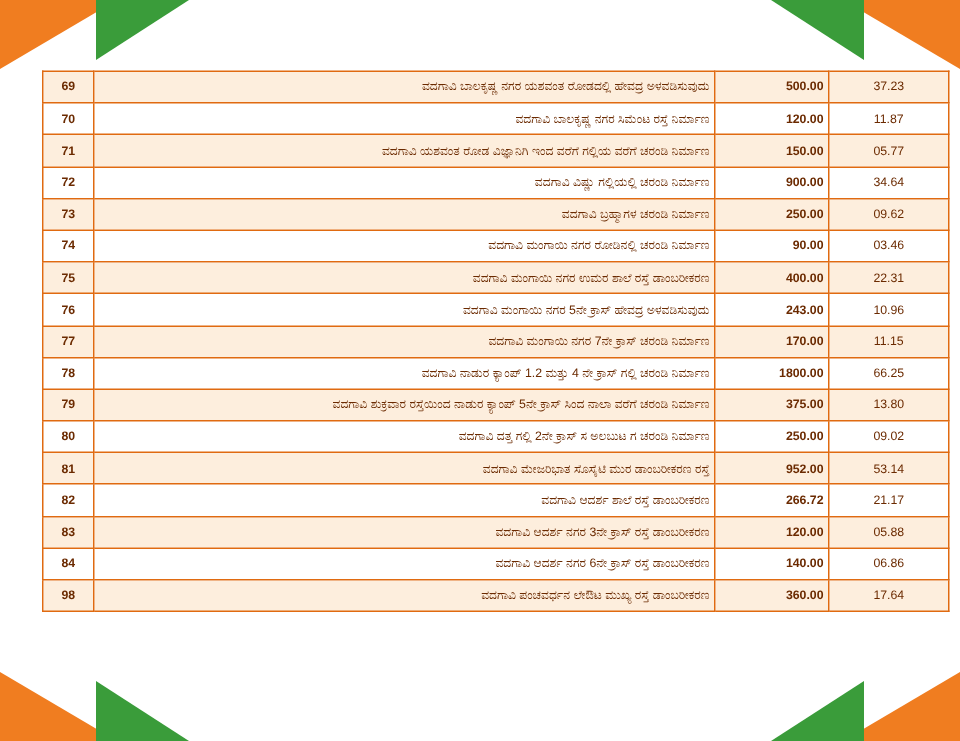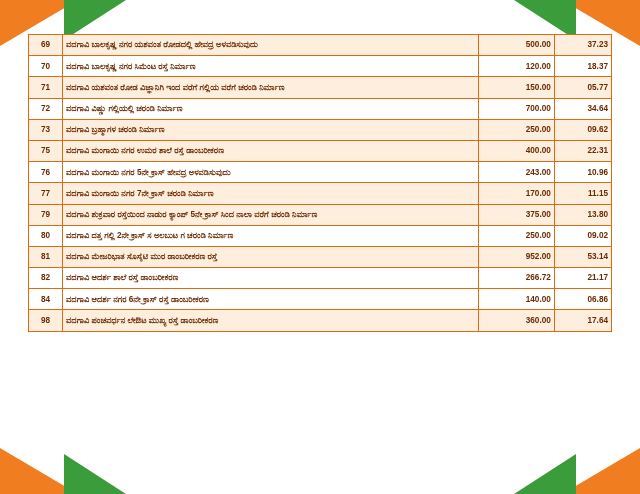--- a/index.html
+++ b/index.html
@@ -64,21 +64,21 @@
   }
   .ribbon-br-green {
     bottom: 0; right: 64px;
     border-bottom: 40px solid #3a9c3a;
     border-left: 62px solid transparent;
   }
 
   .table-wrap {
     position: absolute;
     left: 28px;
-    top: 34px;
+    top: 47px;
     width: 584px;
   }
   table.data-table {
     border-collapse: collapse;
     width: 584px;
     table-layout: fixed;
   }
   table.data-table td {
     border: 1px solid #e06a10;
     color: #6b2a00;
@@ -92,33 +92,33 @@
   }
   td.c-sl {
     width: 34px;
     text-align: center;
     font-size: 10px;
     font-weight: bold;
     color: #5c2400;
   }
   td.c-desc {
     width: 414px;
-    text-align: left;
-    font-weight: bold;
+    text-align: right;
+    font-weight: normal;
   }
   td.c-amt {
     width: 76px;
     text-align: right;
     font-weight: bold;
     font-size: 9px;
   }
   td.c-len {
-    width: 57px;
-    text-align: right;
-    font-weight: bold;
+    width: 80px;
+    text-align: center;
+    font-weight: normal;
     font-size: 9px;
   }
   tr.row-odd td { background: #fdeedd; }
   tr.row-even td { background: #ffffff; }
 </style>
 </head>
 <body>
 
 <div class="slide">
 
@@ -137,58 +137,70 @@
           <tr class="row-odd">
             <td class="c-sl">69</td>
             <td class="c-desc">ವದಗಾವಿ ಬಾಲಕೃಷ್ಣ ನಗರ ಯಶವಂತ ರೋಡದಲ್ಲಿ ಹೇವದ್ರ ಅಳವಡಿಸುವುದು</td>
             <td class="c-amt">500.00</td>
             <td class="c-len">37.23</td>
           </tr>
           <tr class="row-even">
             <td class="c-sl">70</td>
             <td class="c-desc">ವದಗಾವಿ ಬಾಲಕೃಷ್ಣ ನಗರ ಸಿಮೆಂಟ ರಸ್ತೆ ನಿರ್ಮಾಣ</td>
             <td class="c-amt">120.00</td>
-            <td class="c-len">18.37</td>
+            <td class="c-len">11.87</td>
           </tr>
           <tr class="row-odd">
             <td class="c-sl">71</td>
             <td class="c-desc">ವದಗಾವಿ ಯಶವಂತ ರೋಡ ವಿಜ್ಞಾನಿಗಿ ಇಂದ ವರೆಗೆ ಗಲ್ಲಿಯ ವರೆಗೆ ಚರಂಡಿ ನಿರ್ಮಾಣ</td>
             <td class="c-amt">150.00</td>
             <td class="c-len">05.77</td>
           </tr>
           <tr class="row-even">
             <td class="c-sl">72</td>
             <td class="c-desc">ವದಗಾವಿ ವಿಷ್ಣು ಗಲ್ಲಿಯಲ್ಲಿ ಚರಂಡಿ ನಿರ್ಮಾಣ</td>
-            <td class="c-amt">700.00</td>
+            <td class="c-amt">900.00</td>
             <td class="c-len">34.64</td>
           </tr>
           <tr class="row-odd">
             <td class="c-sl">73</td>
             <td class="c-desc">ವದಗಾವಿ ಬ್ರಹ್ಮಾಗಳ ಚರಂಡಿ ನಿರ್ಮಾಣ</td>
             <td class="c-amt">250.00</td>
             <td class="c-len">09.62</td>
           </tr>
+          <tr class="row-even">
+            <td class="c-sl">74</td>
+            <td class="c-desc">ವದಗಾವಿ ಮಂಗಾಯಿ ನಗರ ರೋಡಿನಲ್ಲಿ ಚರಂಡಿ ನಿರ್ಮಾಣ</td>
+            <td class="c-amt">90.00</td>
+            <td class="c-len">03.46</td>
+          </tr>
           <tr class="row-odd">
             <td class="c-sl">75</td>
             <td class="c-desc">ವದಗಾವಿ ಮಂಗಾಯಿ ನಗರ ಉಮರ ಶಾಲೆ ರಸ್ತೆ ಡಾಂಬರೀಕರಣ</td>
             <td class="c-amt">400.00</td>
             <td class="c-len">22.31</td>
           </tr>
           <tr class="row-even">
             <td class="c-sl">76</td>
             <td class="c-desc">ವದಗಾವಿ ಮಂಗಾಯಿ ನಗರ 5ನೇ ಕ್ರಾಸ್ ಹೇವದ್ರ ಅಳವಡಿಸುವುದು</td>
             <td class="c-amt">243.00</td>
             <td class="c-len">10.96</td>
           </tr>
           <tr class="row-odd">
             <td class="c-sl">77</td>
             <td class="c-desc">ವದಗಾವಿ ಮಂಗಾಯಿ ನಗರ 7ನೇ ಕ್ರಾಸ್ ಚರಂಡಿ ನಿರ್ಮಾಣ</td>
             <td class="c-amt">170.00</td>
             <td class="c-len">11.15</td>
           </tr>
+          <tr class="row-even">
+            <td class="c-sl">78</td>
+            <td class="c-desc">ವದಗಾವಿ ನಾಡುರ ಕ್ಯಾಂಪ್ 1.2 ಮತ್ತು 4 ನೇ ಕ್ರಾಸ್ ಗಲ್ಲಿ ಚರಂಡಿ ನಿರ್ಮಾಣ</td>
+            <td class="c-amt">1800.00</td>
+            <td class="c-len">66.25</td>
+          </tr>
           <tr class="row-odd">
             <td class="c-sl">79</td>
             <td class="c-desc">ವದಗಾವಿ ಶುಕ್ರವಾರ ರಸ್ತೆಯಿಂದ ನಾಡುರ ಕ್ಯಾಂಪ್ 5ನೇ ಕ್ರಾಸ್ ಸಿಂದ ನಾಲಾ ವರೆಗೆ ಚರಂಡಿ ನಿರ್ಮಾಣ</td>
             <td class="c-amt">375.00</td>
             <td class="c-len">13.80</td>
           </tr>
           <tr class="row-even">
             <td class="c-sl">80</td>
             <td class="c-desc">ವದಗಾವಿ ದತ್ತ ಗಲ್ಲಿ 2ನೇ ಕ್ರಾಸ್ ಸ ಅಲಬುಟ ಗ ಚರಂಡಿ ನಿರ್ಮಾಣ</td>
             <td class="c-amt">250.00</td>
@@ -199,20 +211,26 @@
             <td class="c-desc">ವದಗಾವಿ ಮೇಜರಿಭಾತ ಸೊಸೈಟಿ ಮುರ ಡಾಂಬರೀಕರಣ ರಸ್ತೆ</td>
             <td class="c-amt">952.00</td>
             <td class="c-len">53.14</td>
           </tr>
           <tr class="row-even">
             <td class="c-sl">82</td>
             <td class="c-desc">ವದಗಾವಿ ಆದರ್ಶ ಶಾಲೆ ರಸ್ತೆ ಡಾಂಬರೀಕರಣ</td>
             <td class="c-amt">266.72</td>
             <td class="c-len">21.17</td>
           </tr>
+          <tr class="row-odd">
+            <td class="c-sl">83</td>
+            <td class="c-desc">ವದಗಾವಿ ಆದರ್ಶ ನಗರ 3ನೇ ಕ್ರಾಸ್ ರಸ್ತೆ ಡಾಂಬರೀಕರಣ</td>
+            <td class="c-amt">120.00</td>
+            <td class="c-len">05.88</td>
+          </tr>
           <tr class="row-even">
             <td class="c-sl">84</td>
             <td class="c-desc">ವದಗಾವಿ ಆದರ್ಶ ನಗರ 6ನೇ ಕ್ರಾಸ್ ರಸ್ತೆ ಡಾಂಬರೀಕರಣ</td>
             <td class="c-amt">140.00</td>
             <td class="c-len">06.86</td>
           </tr>
           <tr class="row-odd">
             <td class="c-sl">98</td>
             <td class="c-desc">ವದಗಾವಿ ಪಂಚವರ್ಧನ ಲೇಔಟ ಮುಖ್ಯ ರಸ್ತೆ ಡಾಂಬರೀಕರಣ</td>
             <td class="c-amt">360.00</td>

